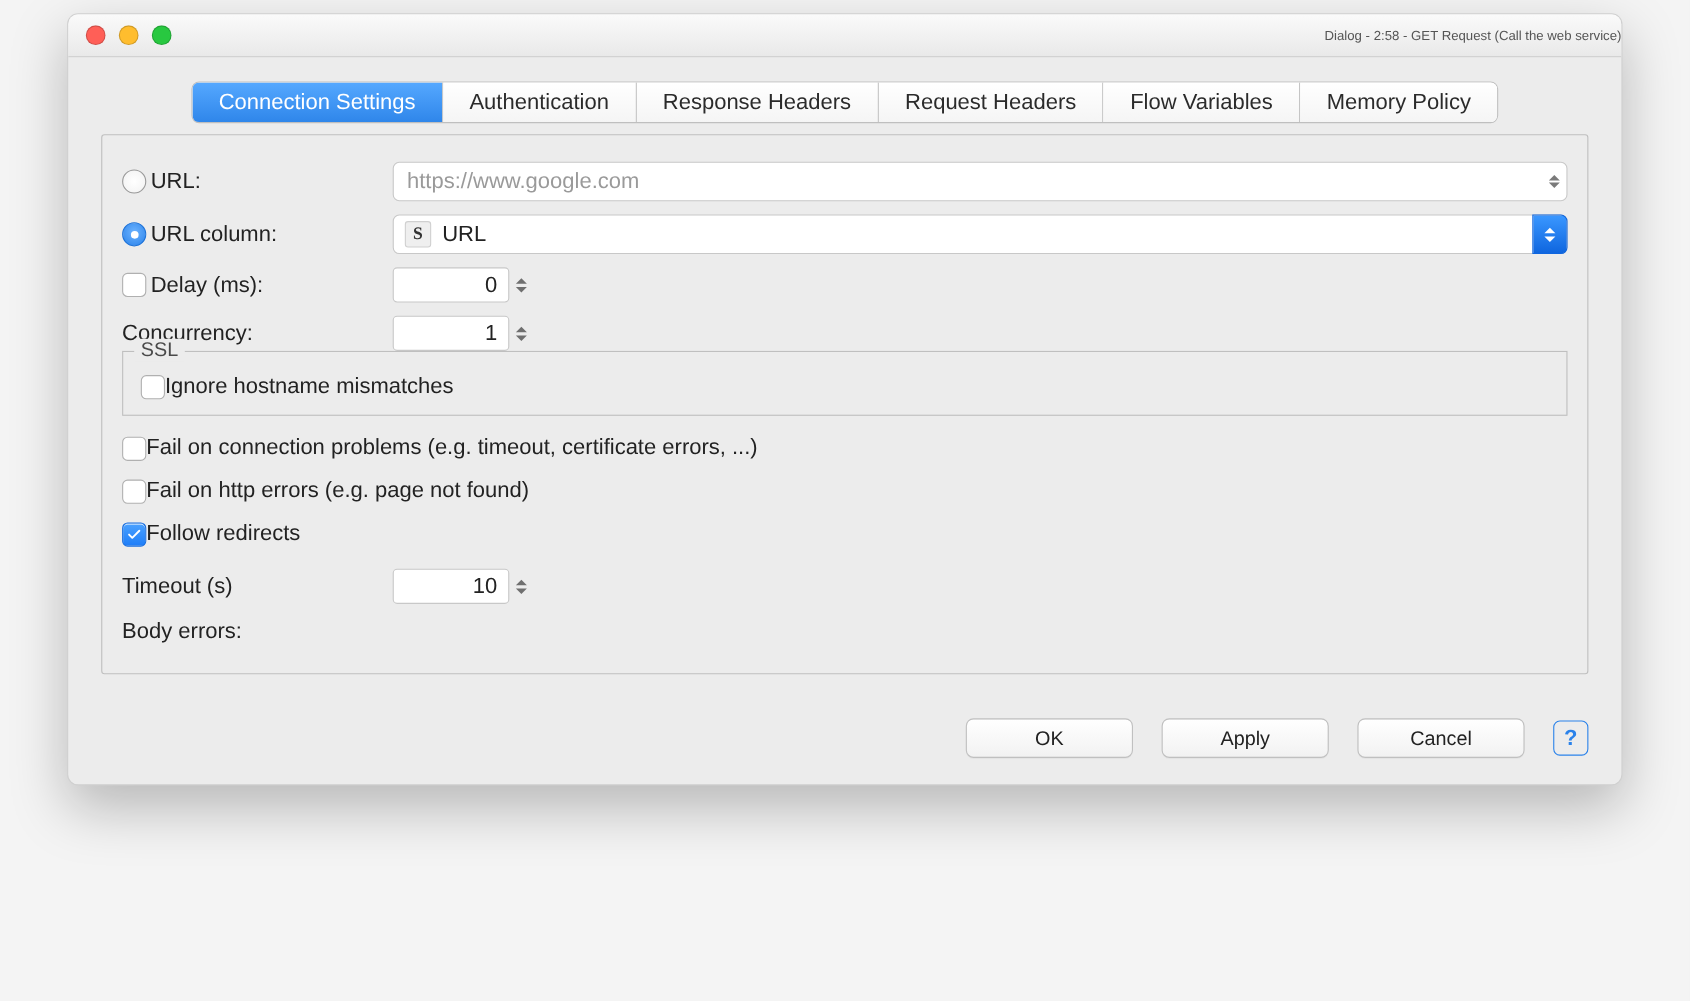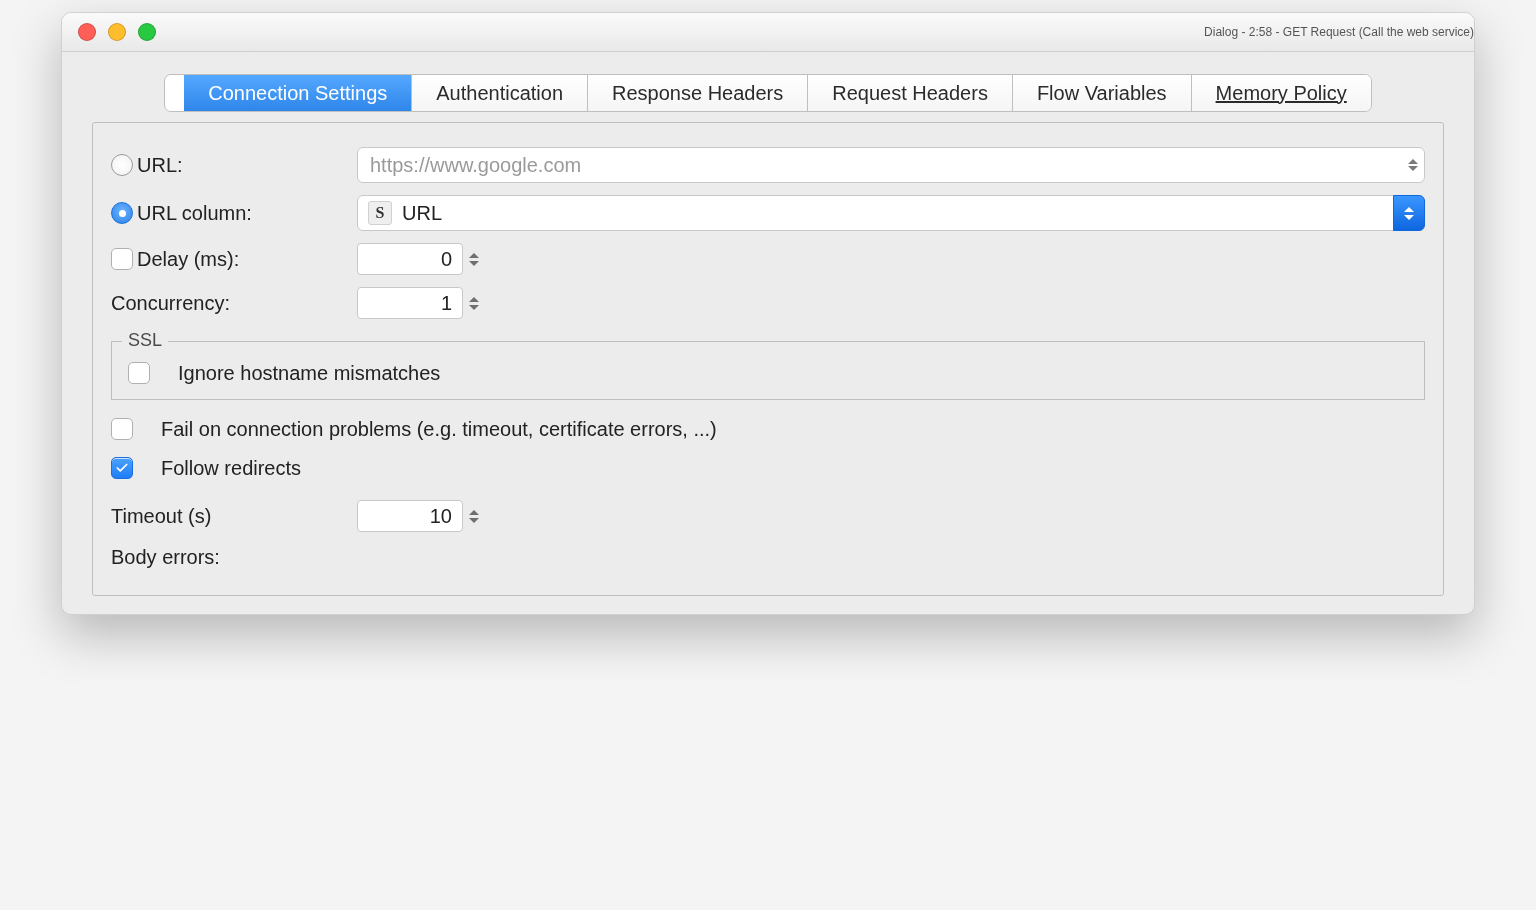--- a/index.html
+++ b/index.html
@@ -72,35 +72,34 @@
   .tabs {
     display: flex;
     height: 36px;
     border: 1px solid var(--border);
     border-radius: 7px;
     overflow: hidden;
     background: var(--tab-bg);
     width: fit-content;
     margin: 0 auto 10px auto;
     box-shadow: inset 0 1px 0 rgba(255,255,255,0.7);
-    padding-left: 19px;
   }
   .tab {
     display: flex;
     align-items: center;
     justify-content: center;
     padding: 0 24px;
     font-size: 20px;
     color: #2b2b2b;
     border-right: 1px solid var(--border);
     background: linear-gradient(#ffffff, #f5f5f5);
     cursor: default;
     white-space: nowrap;
   }
-  .tab:last-child { border-right: none; text-decoration: underline; }
+  .tab:last-child { border-right: none; }
   .tab.active {
     background: linear-gradient(#55a8ff, #2f86ea);
     color: #ffffff;
     font-weight: 500;
   }
 
   
   .panel {
     border: 1px solid var(--border);
     border-radius: 3px;
@@ -199,29 +198,29 @@
   .spinner .arrows {
     width: 20px; margin-left: 6px;
     display: flex; flex-direction: column; justify-content: center; gap: 3px;
     color: #6f6f6f;
   }
 
   
   .fs {
     border: 1px solid var(--border);
     border-radius: 0px;
-    margin-top: 22px;
+    margin-top: 0;
     padding: 10px 16px 14px 16px;
     position: relative;
   }
   .fs-legend {
     position: absolute; top: -12px; left: 10px;
     padding: 0 6px; color: #4a4a4a; font-size: 18px; background: var(--panel-bg);
   }
-  .chk-row { display: flex; align-items: flex-start; gap: 28px; margin-top: 10px; }
+  .chk-row { display: flex; align-items: center; gap: 0; margin-top: 10px; }
   .chk-row:first-of-type { margin-top: 8px; }
 
   
   .footer {
     display: flex; justify-content: flex-end; align-items: center;
     gap: 26px; padding: 22px 30px 24px 30px;
   }
   .btn {
     min-width: 150px; height: 34px;
     background: linear-gradient(#ffffff, #f2f2f2);
@@ -339,20 +338,26 @@
         </div>
       </div>
 
       <div class="chk-row" style="margin-top:18px">
         <span class="chk">
           
         </span>
         <span class="lbl">Fail on connection problems (e.g. timeout, certificate errors, ...)</span>
       </div>
 
+      <div class="chk-row" style="margin-top:16px">
+        <span class="chk">
+          
+        </span>
+        <span class="lbl">Fail on http errors (e.g. page not found)</span>
+      </div>
 
       <div class="chk-row" style="margin-top:16px">
         <span class="chk checked">
           <svg viewBox="0 0 24 24">
               <path d="M20 6L9 17l-5-5" fill="none" stroke="#fff" stroke-width="3" stroke-linecap="round" stroke-linejoin="round"></path>
             </svg>
         </span>
         <span class="lbl">Follow redirects</span>
       </div>
 
@@ -373,13 +378,19 @@
 
       <div class="row" style="margin-top:14px">
         <div class="label-col">
           <span class="lbl">Body errors:</span>
         </div>
       </div>
 
     </div>
   </div>
 
+  <div class="footer">
+    <div class="btn">OK</div>
+    <div class="btn">Apply</div>
+    <div class="btn">Cancel</div>
+    <div class="help">?</div>
+  </div>
 </div>
 
 </body></html>

